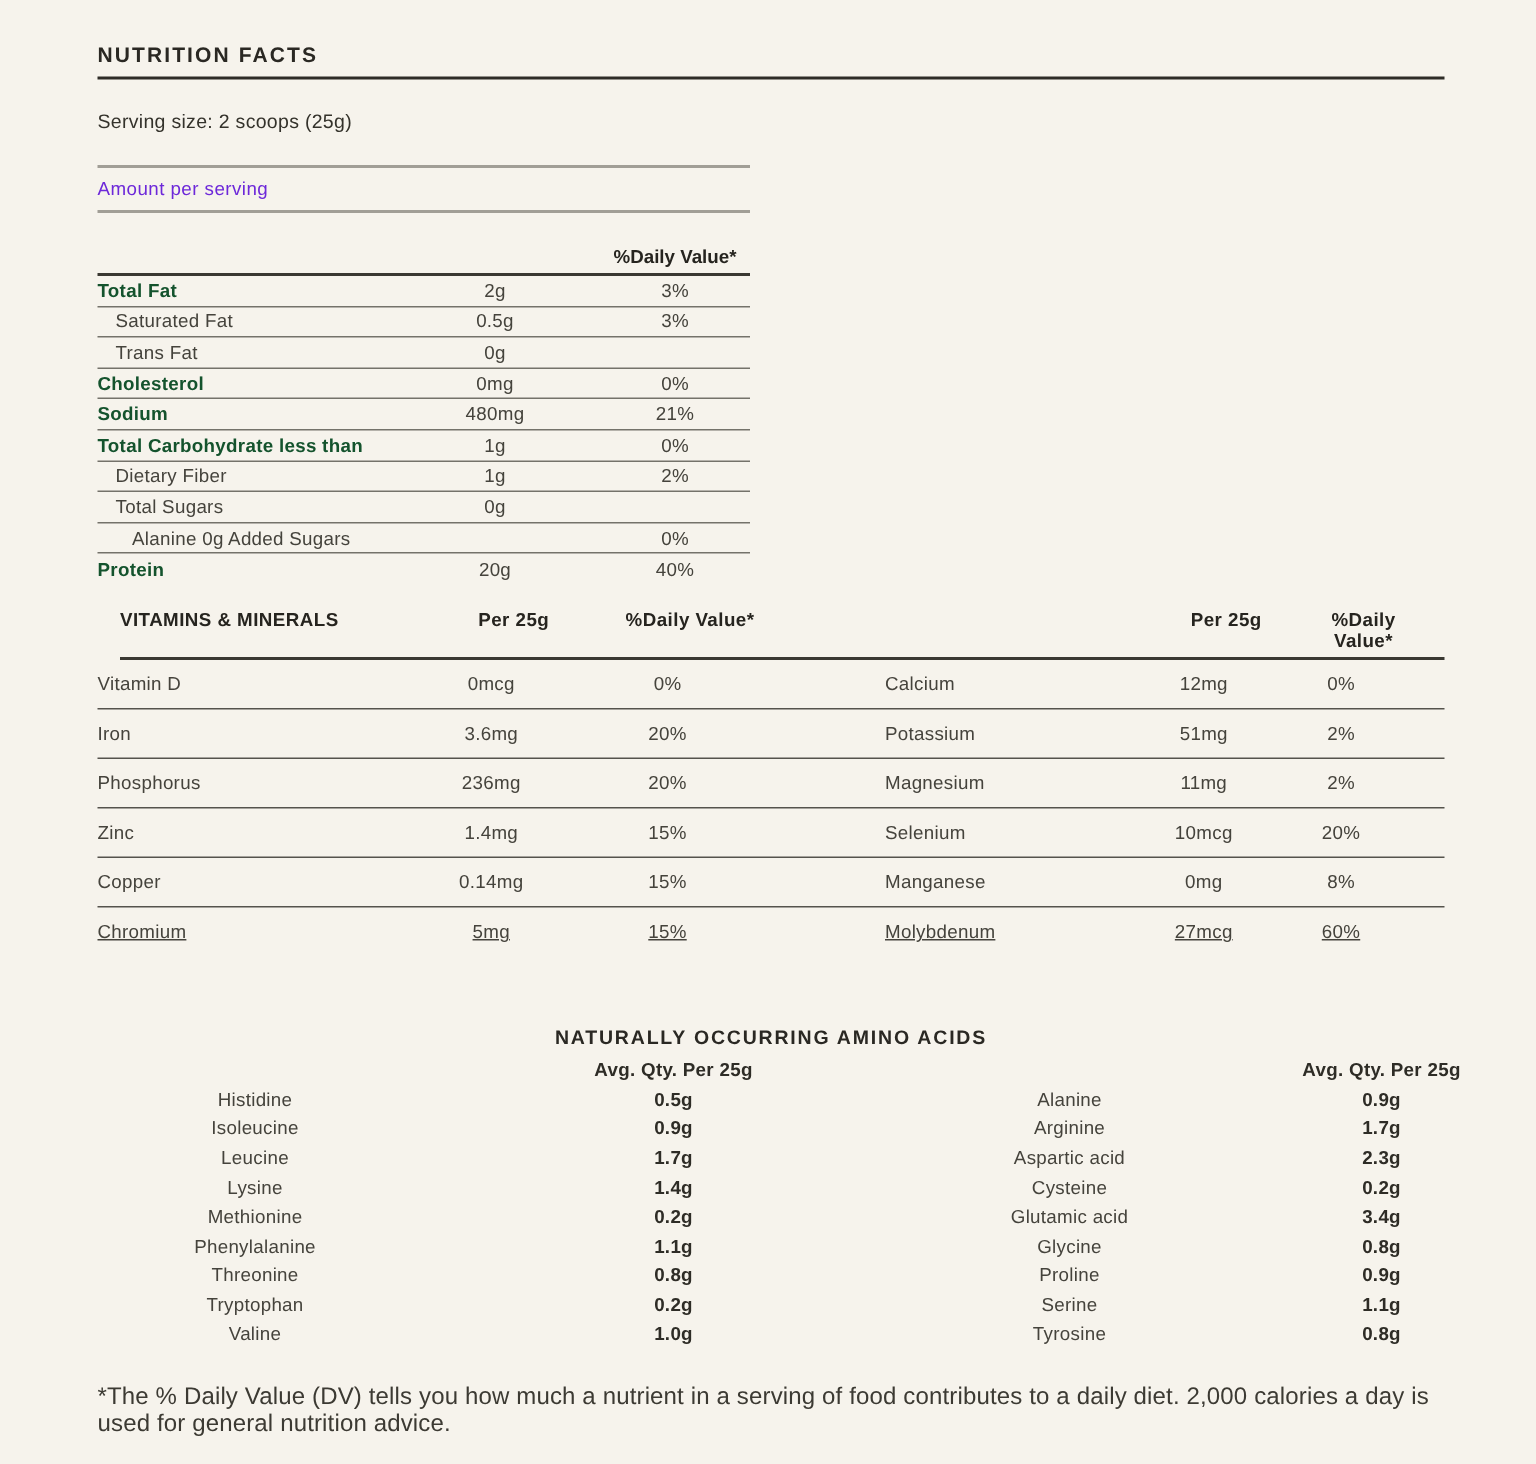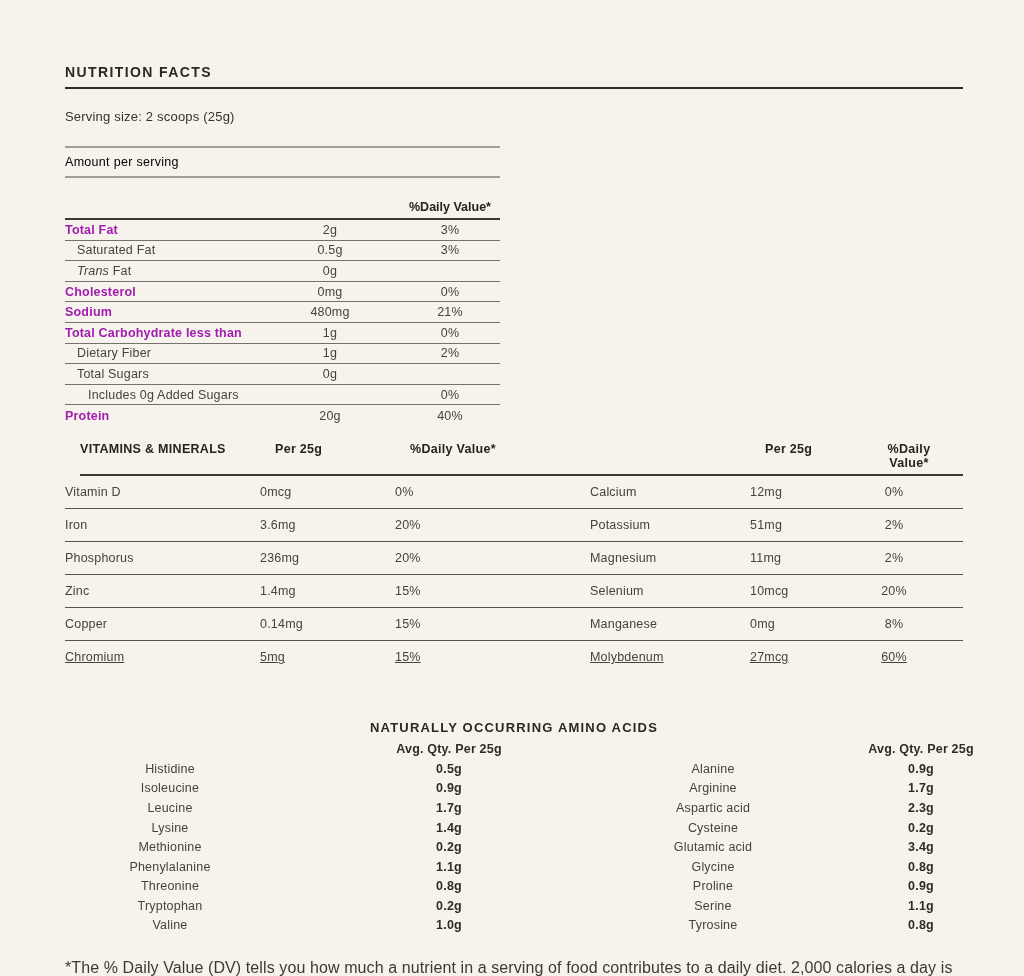--- a/index.html
+++ b/index.html
@@ -13,32 +13,32 @@
   }
   .content { margin-left:65px; width:898px; }
 
   
   .sec-title {
     font-size:14px; font-weight:bold; letter-spacing:1.4px;
     color:#2a2823;
   }
 
   
-  .nf-head { padding-top:64px; }
+  .nf-head { padding-top:28px; }
   .nf-head .sec-title { padding-bottom:7px; border-bottom:2px solid #2e2c27; }
 
   
   .half { width:435px; }
   .serving {
     margin-top:20px; padding-bottom:22px;
     border-bottom:2px solid #a19e96;
     font-size:13px; color:#34322b; letter-spacing:0.2px;
   }
   .amount-block { padding-top:7px; padding-bottom:7px; border-bottom:2px solid #a19e96; }
-  .amount-label { font-size:12.5px; color:#000000; letter-spacing:0.3px; }
+  .amount-label { font-size:12.5px; color:#6d28d9; letter-spacing:0.3px; }
   .cal-row {
     display:grid; grid-template-columns:240px auto;
     margin-top:5px; font-size:22px; font-weight:bold; color:#1f1d18;
     letter-spacing:0.3px; line-height:25px;
   }
 
   
   .ntable { margin-top:8px; }
   .ntable-head {
     display:grid; grid-template-columns:195px 140px 100px;
@@ -47,40 +47,40 @@
     font-size:12.5px; font-weight:bold; color:#26241f;
   }
   .trow {
     display:grid; grid-template-columns:195px 140px 100px;
     height:20.6px; align-items:center;
     border-bottom:1px solid #74726a;
     font-size:12.5px; letter-spacing:0.2px;
   }
   .trow:last-child { border-bottom:none; }
   .c-amt, .c-dv { text-align:center; }
-  .bold { font-weight:bold; color:#a21caf; }
+  .bold { font-weight:bold; color:#14532d; }
   .ind1 { padding-left:12px; }
   .ind2 { padding-left:23px; }
-  .it { font-style:italic; }
+  .it { }
 
   
   .vtable { margin-top:16px; }
   .vhead {
     display:grid; grid-template-columns:195px 135px 100px 95px 160px 105px 108px;
     padding-bottom:4px; border-bottom:2px solid #3a3832;
     font-size:12.5px; font-weight:bold; color:#26241f; letter-spacing:0.3px;margin-left:15px;
   }
   .vrow {
     display:grid; grid-template-columns:195px 135px 100px 95px 160px 105px 108px;
     height:33px; align-items:center;
     border-bottom:1px solid #55534c;
     font-size:12.5px; letter-spacing:0.2px;
   }
   .vrow:last-child { border-bottom:none;text-decoration:underline; }
-  .v-amt, .v-dv { }
+  .v-amt, .v-dv { text-align:center; }
   .v-dv-r { text-align:center; padding-right:30px; }
 
   
   .amino { margin-top:46px;text-align:center; }
   .amino-title { font-size:13px; font-weight:600; letter-spacing:1.2px; color:#2a2823; }
   .agrid { display:grid; grid-template-columns:210px 310px 180px 198px;gap:19px; }
   .ahead { margin-top:7px; font-size:12.5px; color:#2e2c26; font-weight:600; letter-spacing:0.2px; }
   .arow { height:19.6px; align-items:center; font-size:12.5px; letter-spacing:0.2px; }
   .arow .aval { font-weight:600; color:#2e2c26; }
   .arows { margin-top:3px; }
@@ -149,21 +149,21 @@
       <div class="c-name ind1">Dietary Fiber</div>
       <div class="c-amt">1g</div>
       <div class="c-dv">2%</div>
     </div>
     <div class="trow">
       <div class="c-name ind1">Total Sugars</div>
       <div class="c-amt">0g</div>
       <div class="c-dv"></div>
     </div>
     <div class="trow">
-      <div class="c-name ind2">Includes 0g Added Sugars</div>
+      <div class="c-name ind2">Alanine 0g Added Sugars</div>
       <div class="c-amt"></div>
       <div class="c-dv">0%</div>
     </div>
     <div class="trow">
       <div class="c-name bold">Protein</div>
       <div class="c-amt">20g</div>
       <div class="c-dv">40%</div>
     </div>
   </div>
 

